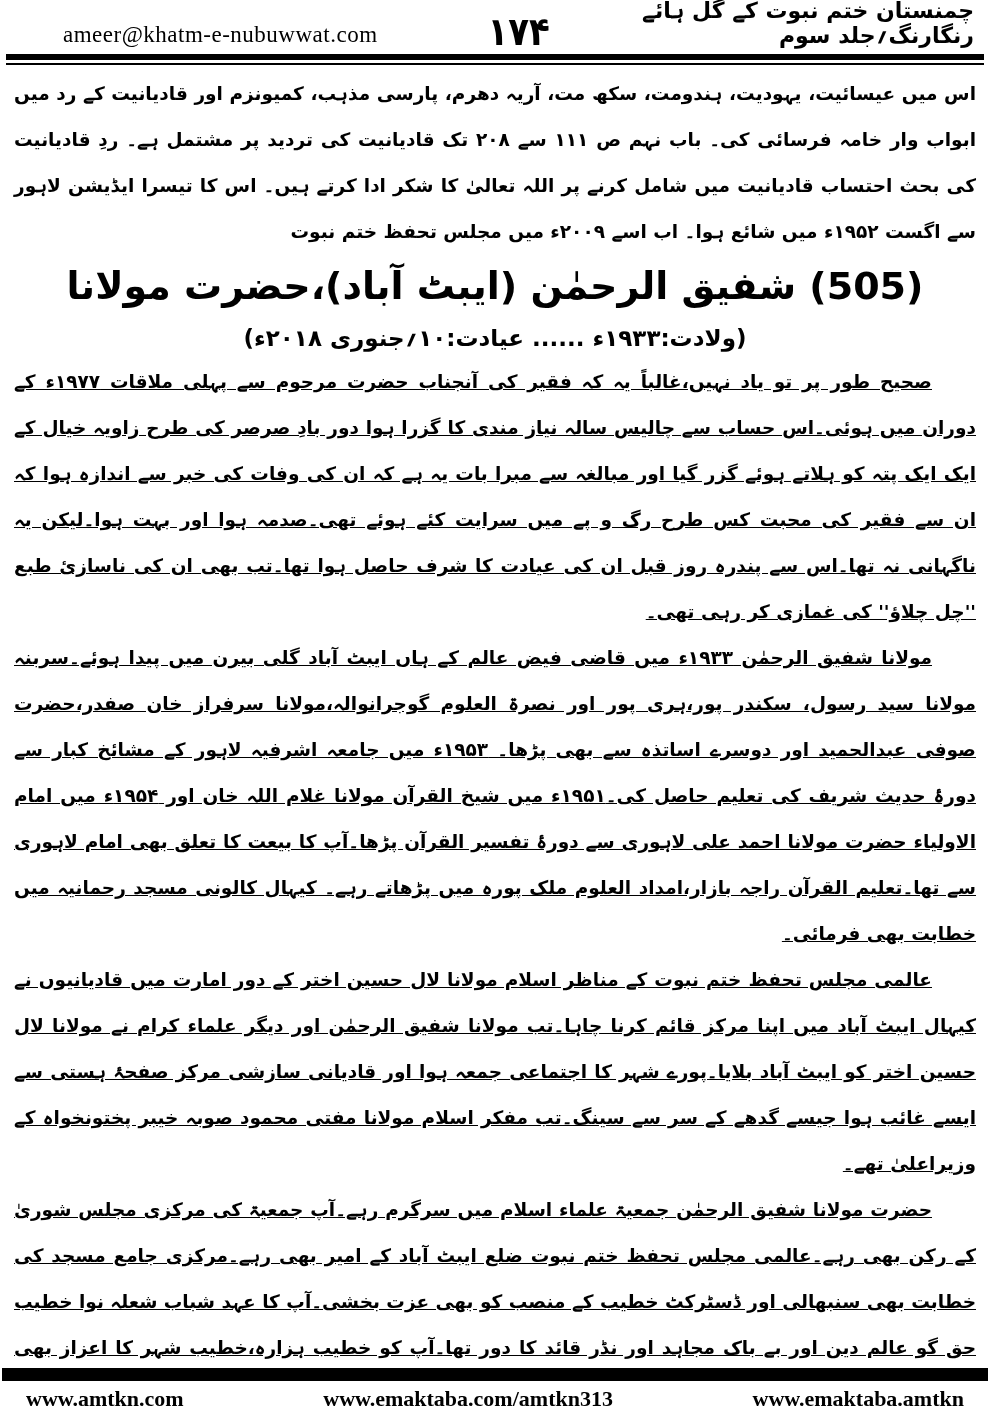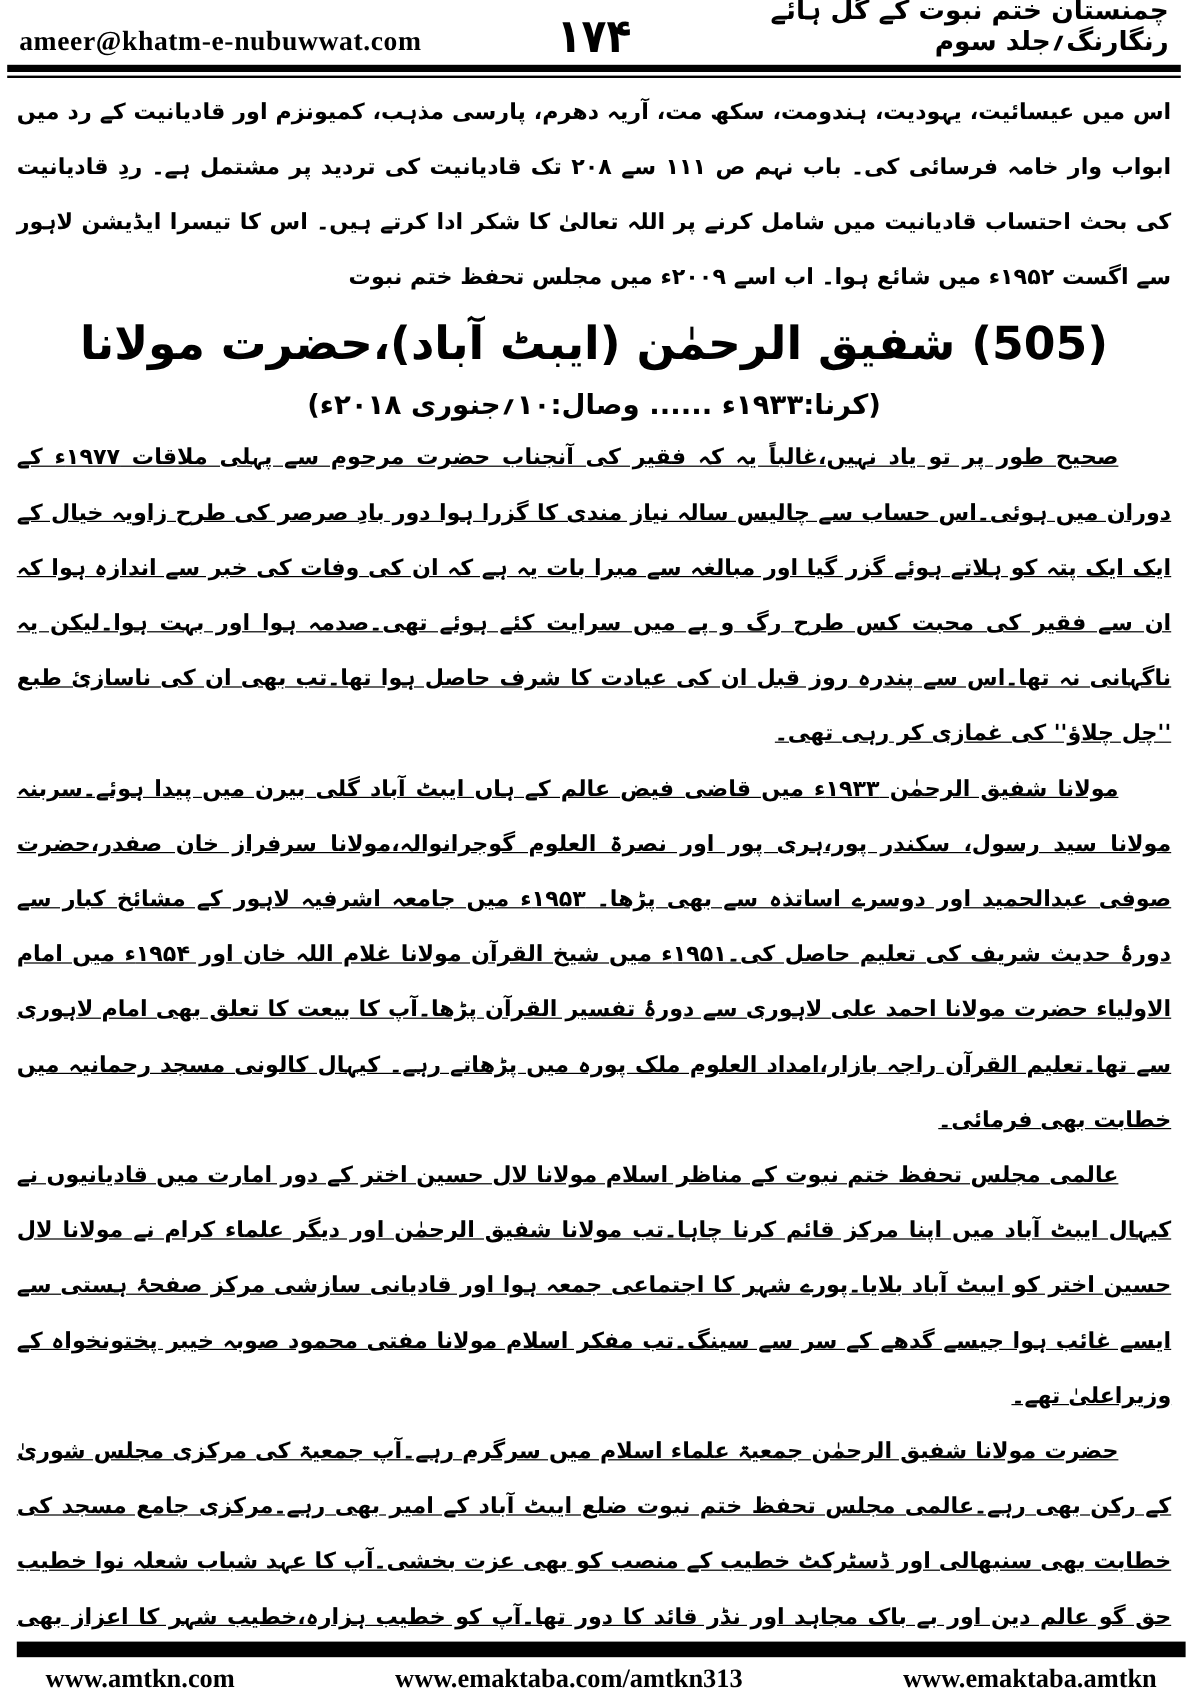--- a/index.html
+++ b/index.html
@@ -17,26 +17,27 @@
   .header {
     display: flex;
     align-items: flex-end;
     justify-content: space-between;
     padding: 14px 16px 4px 16px;
     height: 52px;
     box-sizing: border-box;
   }
   .header-email {
     font-family: "Liberation Serif", serif;
-    font-weight: 700;
+    font-weight: 400;
     font-size: 23px;
     letter-spacing: 0.5px;
     direction: ltr;
     flex: 1 1 0;
     text-align: left;
+    margin-left: 47px;
   }
   .header-pageno {
     font-weight: 700;
     font-size: 34px;
     line-height: 34px;
     direction: rtl;
     flex: 0 0 auto;
     transform: scaleY(1.15);
   }
   .header-title {
@@ -81,21 +82,21 @@
     text-align: center;
     font-size: 23px;
     line-height: 42px;
     margin: 0 0 4px 0;
     font-weight: 700;
     text-indent: 0;
   }
   
   .footer {
     position: absolute;
-    left: 12px; right: 0; bottom: 0;
+    left: 0; right: 0; bottom: 0;
     background: #ffffff;
   }
   .footer-bar {
     height: 13px;
     background: #000000;
     margin: 0 2px;
   }
   .footer-links {
     display: flex;
     justify-content: space-between;
@@ -117,21 +118,21 @@
     <div class="header-pageno">۱۷۴</div>
     <div class="header-title urdu">چمنستان ختم نبوت کے گل ہائے رنگارنگ؍جلد سوم</div>
   </div>
 
   <div class="header-rule"></div>
 
   <div class="body urdu">
     <p>اس میں عیسائیت، یہودیت، ہندومت، سکھ مت، آریہ دھرم، پارسی مذہب، کمیونزم اور قادیانیت کے رد میں ابواب وار خامہ فرسائی کی۔ باب نہم ص ۱۱۱ سے ۲۰۸ تک قادیانیت کی تردید پر مشتمل ہے۔ ردِ قادیانیت کی بحث احتساب قادیانیت میں شامل کرنے پر اللہ تعالیٰ کا شکر ادا کرتے ہیں۔ اس کا تیسرا ایڈیشن لاہور سے اگست ۱۹۵۲ء میں شائع ہوا۔ اب اسے ۲۰۰۹ء میں مجلس تحفظ ختم نبوت</p>
 
     <p class="section-heading">(505) شفیق الرحمٰن (ایبٹ آباد)،حضرت مولانا</p>
-    <p class="section-dates">(کرنا:۱۹۳۳ء ...... وصال:۱۰؍جنوری ۲۰۱۸ء)</p>
+    <p class="section-dates">(ولادت:۱۹۳۳ء ...... عیادت:۱۰؍جنوری ۲۰۱۸ء)</p>
 
     <p class="para-indent">صحیح طور پر تو یاد نہیں،غالباً یہ کہ فقیر کی آنجناب حضرت مرحوم سے پہلی ملاقات ۱۹۷۷ء کے دوران میں ہوئی۔اس حساب سے چالیس سالہ نیاز مندی کا گزرا ہوا دور بادِ صرصر کی طرح زاویہ خیال کے ایک ایک پتہ کو ہلاتے ہوئے گزر گیا اور مبالغہ سے مبرا بات یہ ہے کہ ان کی وفات کی خبر سے اندازہ ہوا کہ ان سے فقیر کی محبت کس طرح رگ و پے میں سرایت کئے ہوئے تھی۔صدمہ ہوا اور بہت ہوا۔لیکن یہ ناگہانی نہ تھا۔اس سے پندرہ روز قبل ان کی عیادت کا شرف حاصل ہوا تھا۔تب بھی ان کی ناسازیٔ طبع ''چل چلاؤ'' کی غمازی کر رہی تھی۔</p>
     <p class="para-indent">مولانا شفیق الرحمٰن ۱۹۳۳ء میں قاضی فیض عالم کے ہاں ایبٹ آباد گلی بیرن میں پیدا ہوئے۔سربنہ مولانا سید رسول، سکندر پور،ہری پور اور نصرۃ العلوم گوجرانوالہ،مولانا سرفراز خان صفدر،حضرت صوفی عبدالحمید اور دوسرے اساتذہ سے بھی پڑھا۔ ۱۹۵۳ء میں جامعہ اشرفیہ لاہور کے مشائخ کبار سے دورۂ حدیث شریف کی تعلیم حاصل کی۔۱۹۵۱ء میں شیخ القرآن مولانا غلام اللہ خان اور ۱۹۵۴ء میں امام الاولیاء حضرت مولانا احمد علی لاہوری سے دورۂ تفسیر القرآن پڑھا۔آپ کا بیعت کا تعلق بھی امام لاہوری سے تھا۔تعلیم القرآن راجہ بازار،امداد العلوم ملک پورہ میں پڑھاتے رہے۔ کیہال کالونی مسجد رحمانیہ میں خطابت بھی فرمائی۔</p>
     <p class="para-indent">عالمی مجلس تحفظ ختم نبوت کے مناظر اسلام مولانا لال حسین اختر کے دور امارت میں قادیانیوں نے کیہال ایبٹ آباد میں اپنا مرکز قائم کرنا چاہا۔تب مولانا شفیق الرحمٰن اور دیگر علماء کرام نے مولانا لال حسین اختر کو ایبٹ آباد بلایا۔پورے شہر کا اجتماعی جمعہ ہوا اور قادیانی سازشی مرکز صفحۂ ہستی سے ایسے غائب ہوا جیسے گدھے کے سر سے سینگ۔تب مفکر اسلام مولانا مفتی محمود صوبہ خیبر پختونخواہ کے وزیراعلیٰ تھے۔</p>
     <p class="para-indent">حضرت مولانا شفیق الرحمٰن جمعیۃ علماء اسلام میں سرگرم رہے۔آپ جمعیۃ کی مرکزی مجلس شوریٰ کے رکن بھی رہے۔عالمی مجلس تحفظ ختم نبوت ضلع ایبٹ آباد کے امیر بھی رہے۔مرکزی جامع مسجد کی خطابت بھی سنبھالی اور ڈسٹرکٹ خطیب کے منصب کو بھی عزت بخشی۔آپ کا عہد شباب شعلہ نوا خطیب حق گو عالم دین اور بے باک مجاہد اور نڈر قائد کا دور تھا۔آپ کو خطیب ہزارہ،خطیب شہر کا اعزاز بھی پبلک نے دیا۔</p>
 
   </div>
 
   <div class="footer">
     <div class="footer-bar"></div>

